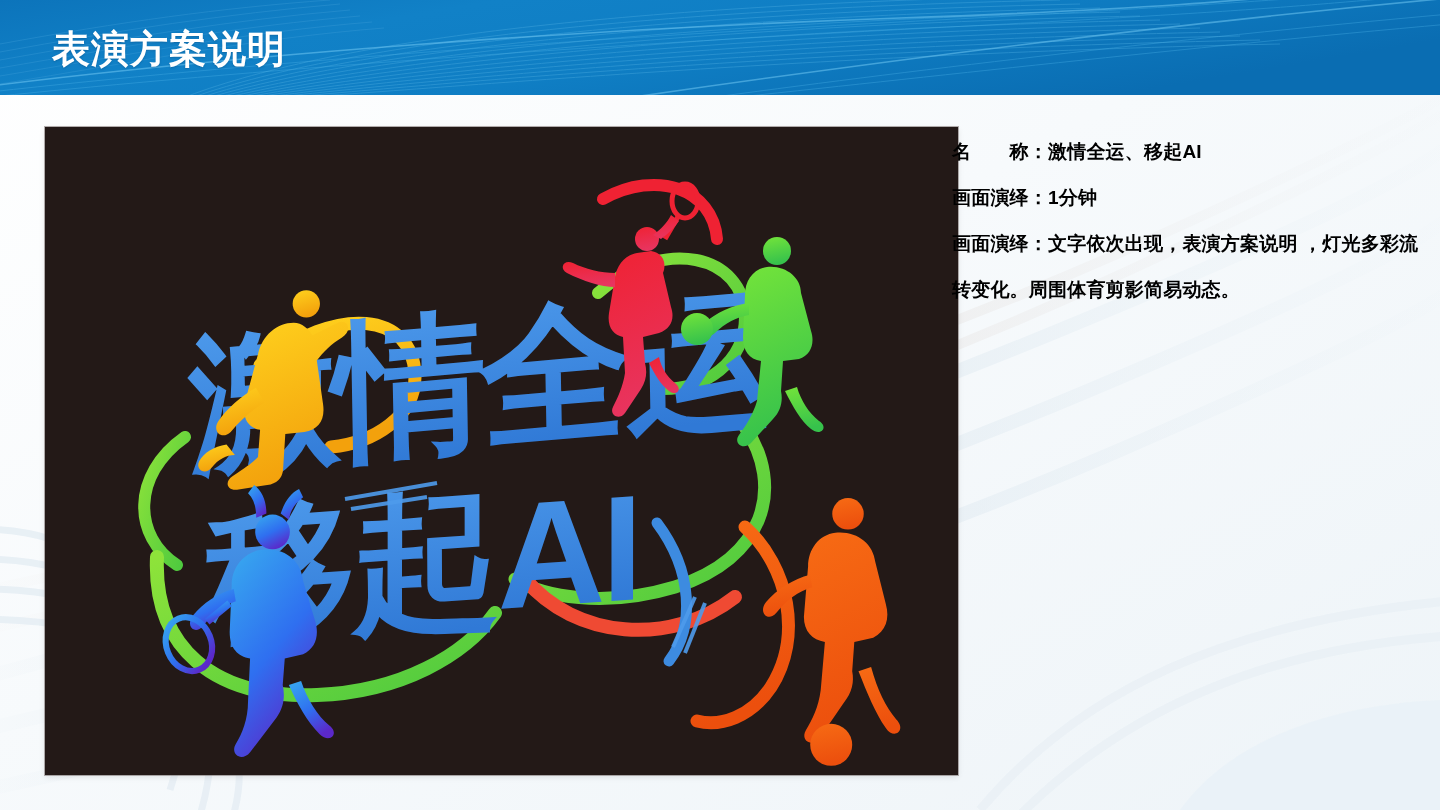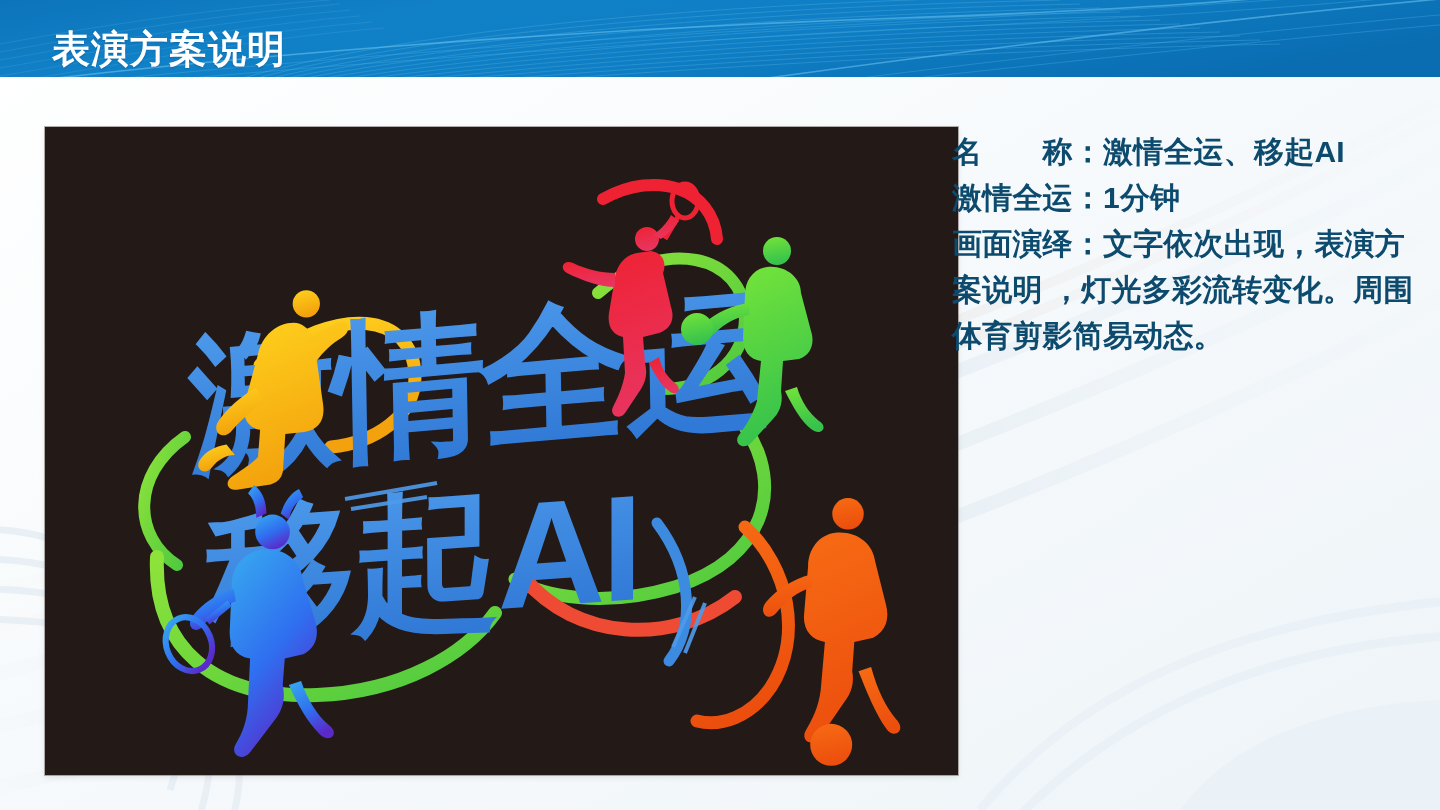--- a/index.html
+++ b/index.html
@@ -8,21 +8,21 @@
     font-family:"Liberation Sans","DejaVu Sans",sans-serif;
     background:#fbfdfe;
     position:relative;
   }
 
   
   #bg-swirls { position:absolute; inset:0; z-index:0; }
 
   
   #header {
-    position:absolute; left:0; top:0; width:1440px; height:77px;
+    position:absolute; left:0; top:0; width:1440px; height:95px;
     background:linear-gradient(100deg,#0b78bf 0%,#1080c6 38%,#0d7ec4 62%,#0a6fb4 100%);
     overflow:hidden; z-index:2;
   }
   #header-lines { position:absolute; inset:0; }
   #page-title {
     position:absolute; left:52px; top:27px;
     font-size:38px; font-weight:bold; color:#ffffff;
     letter-spacing:1px; line-height:44px; white-space:nowrap;
     text-shadow:0 1px 2px rgba(0,40,80,.25);
   }
@@ -36,21 +36,21 @@
     background:#231917; overflow:hidden;
     box-shadow:0 0 0 1px rgba(120,110,108,.55), 0 2px 6px rgba(0,0,0,.10);
   }
   #poster-svg { position:absolute; left:0; top:0; width:913px; height:648px; display:block; }
 
   
   #desc-panel {
     position:absolute; left:952px; top:30px; width:480px;
   }
   .desc-line {
-    color:#0c4a6e; font-size:30px; font-weight:bold;
+    color:#000000; font-size:19px; font-weight:bold;
     line-height:46px; white-space:nowrap; letter-spacing:.2px;
   }
   .desc-line.wrap { white-space:normal; }
 </style>
 </head>
 <body>
 
 <svg id="bg-swirls" viewBox="0 0 1440 810" preserveAspectRatio="none">
   <defs>
     <linearGradient id="bgGrad" x1="0" y1="0" x2="1" y2="1">
@@ -285,17 +285,17 @@
                  C 2 98, 12 90, 26 86 Z"></path>
         <path d="M70 166 C 78 186, 86 206, 96 220 C 104 232, 116 222, 106 212
                  C 96 200, 88 184, 82 162 Z"></path>
         <circle cx="44" cy="236" r="20"></circle>
       </g>
     </svg>
   </div>
 
   <div id="desc-panel">
     <div class="desc-line">名　　称：激情全运、移起AI</div>
-    <div class="desc-line">激情全运：1分钟</div>
+    <div class="desc-line">画面演绎：1分钟</div>
     <div class="desc-line wrap">画面演绎：文字依次出现，表演方案说明 ，灯光多彩流转变化。周围体育剪影简易动态。</div>
   </div>
 
 </div>
 
 </body></html>

